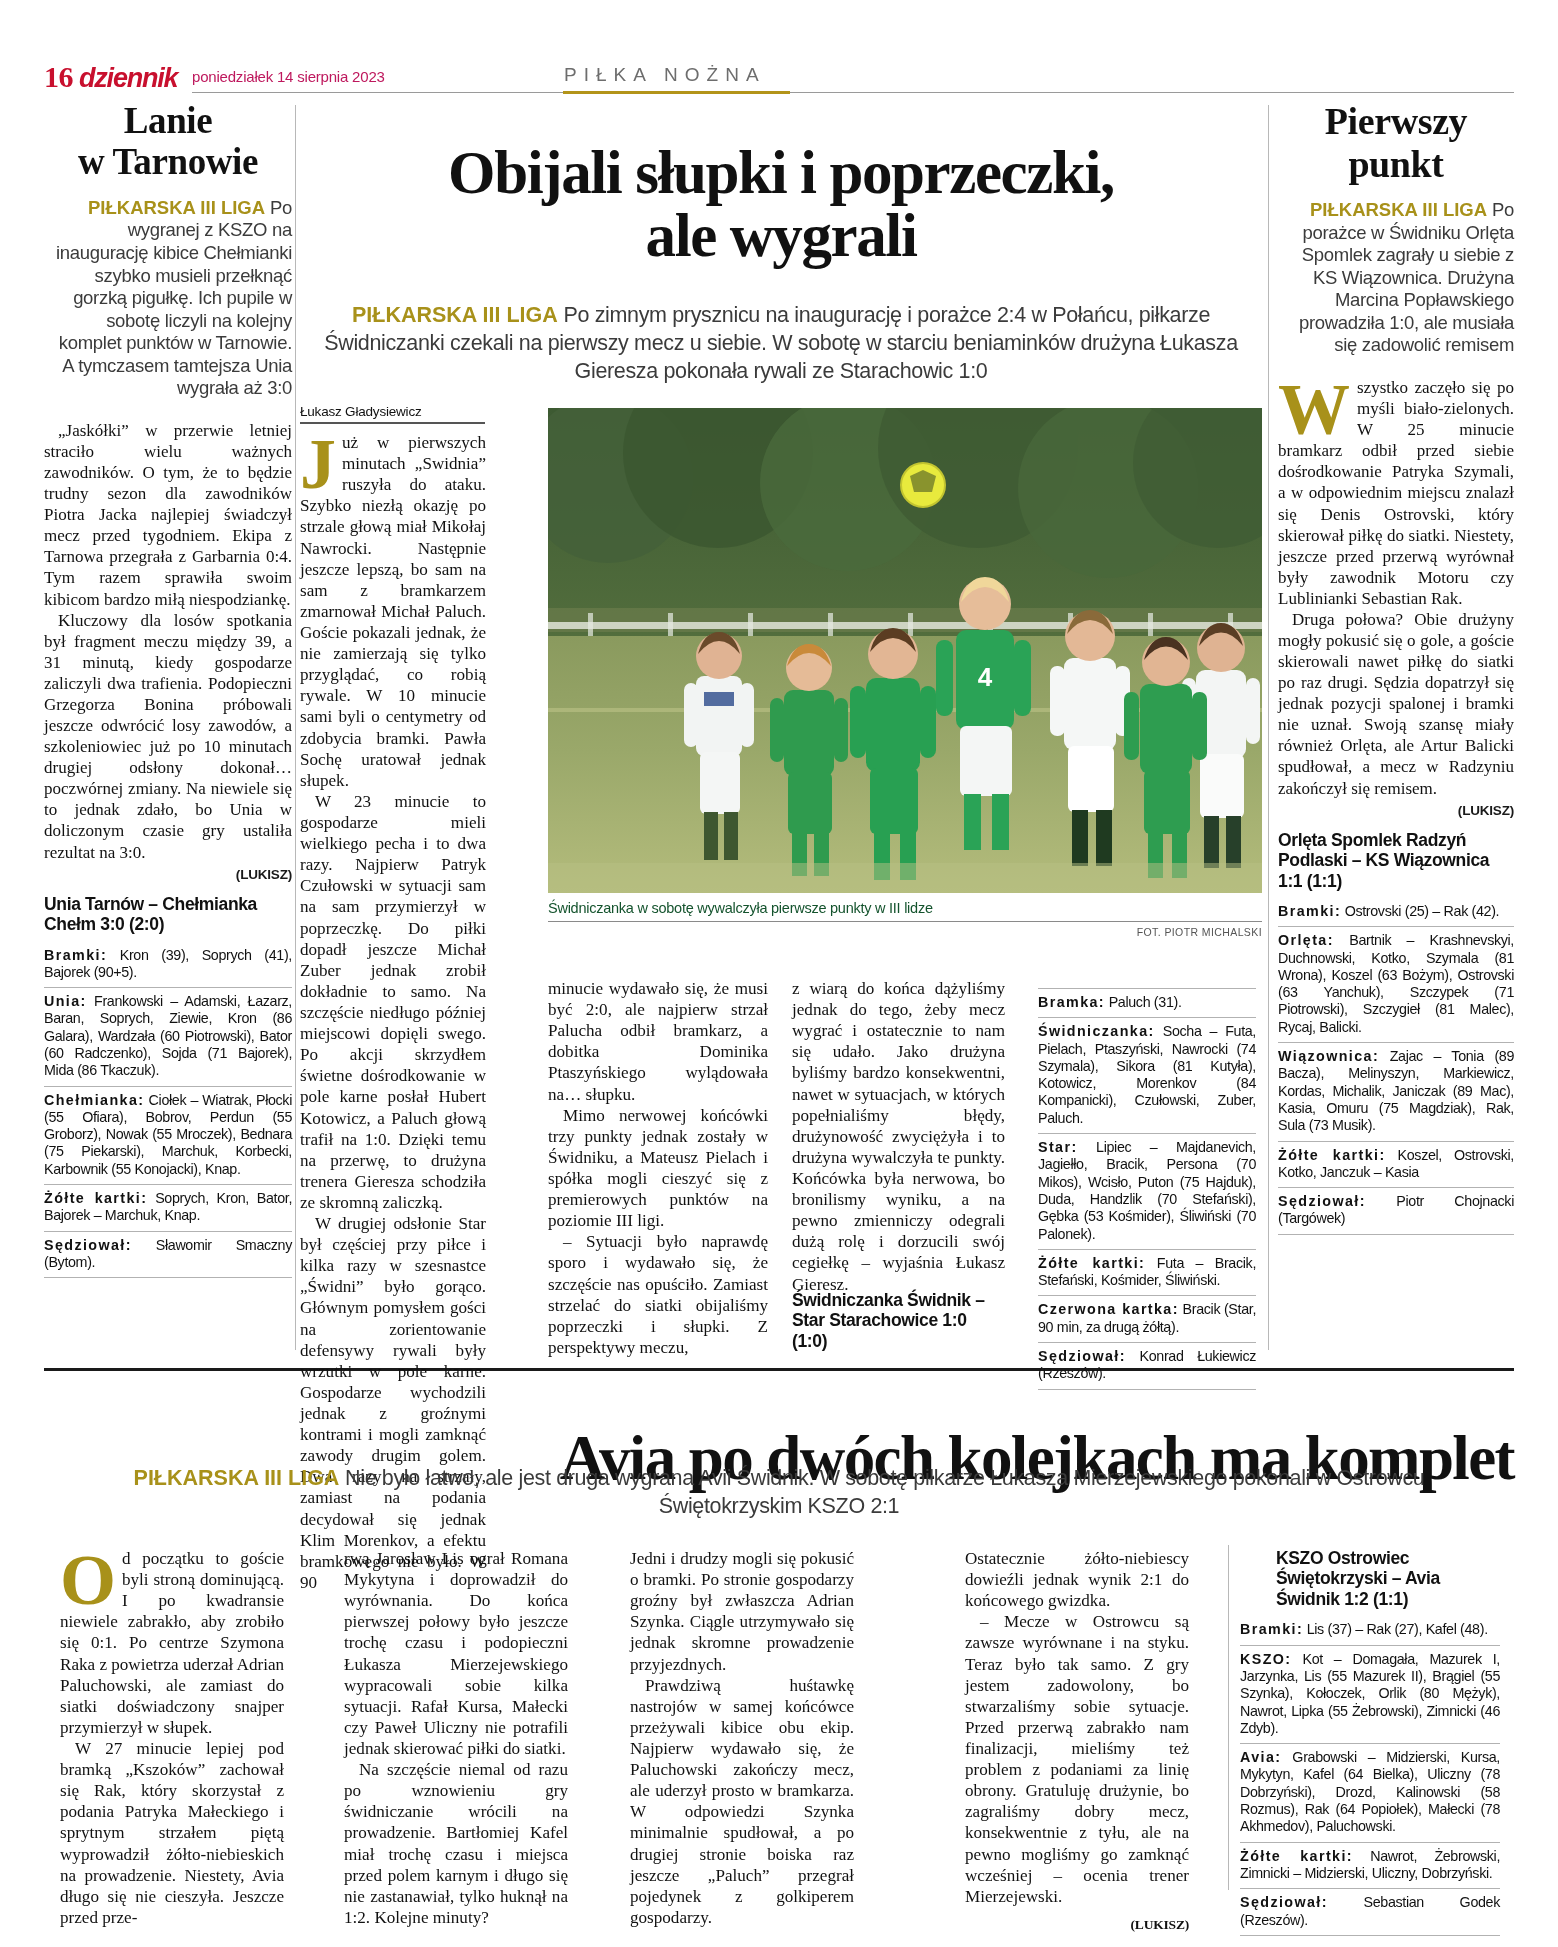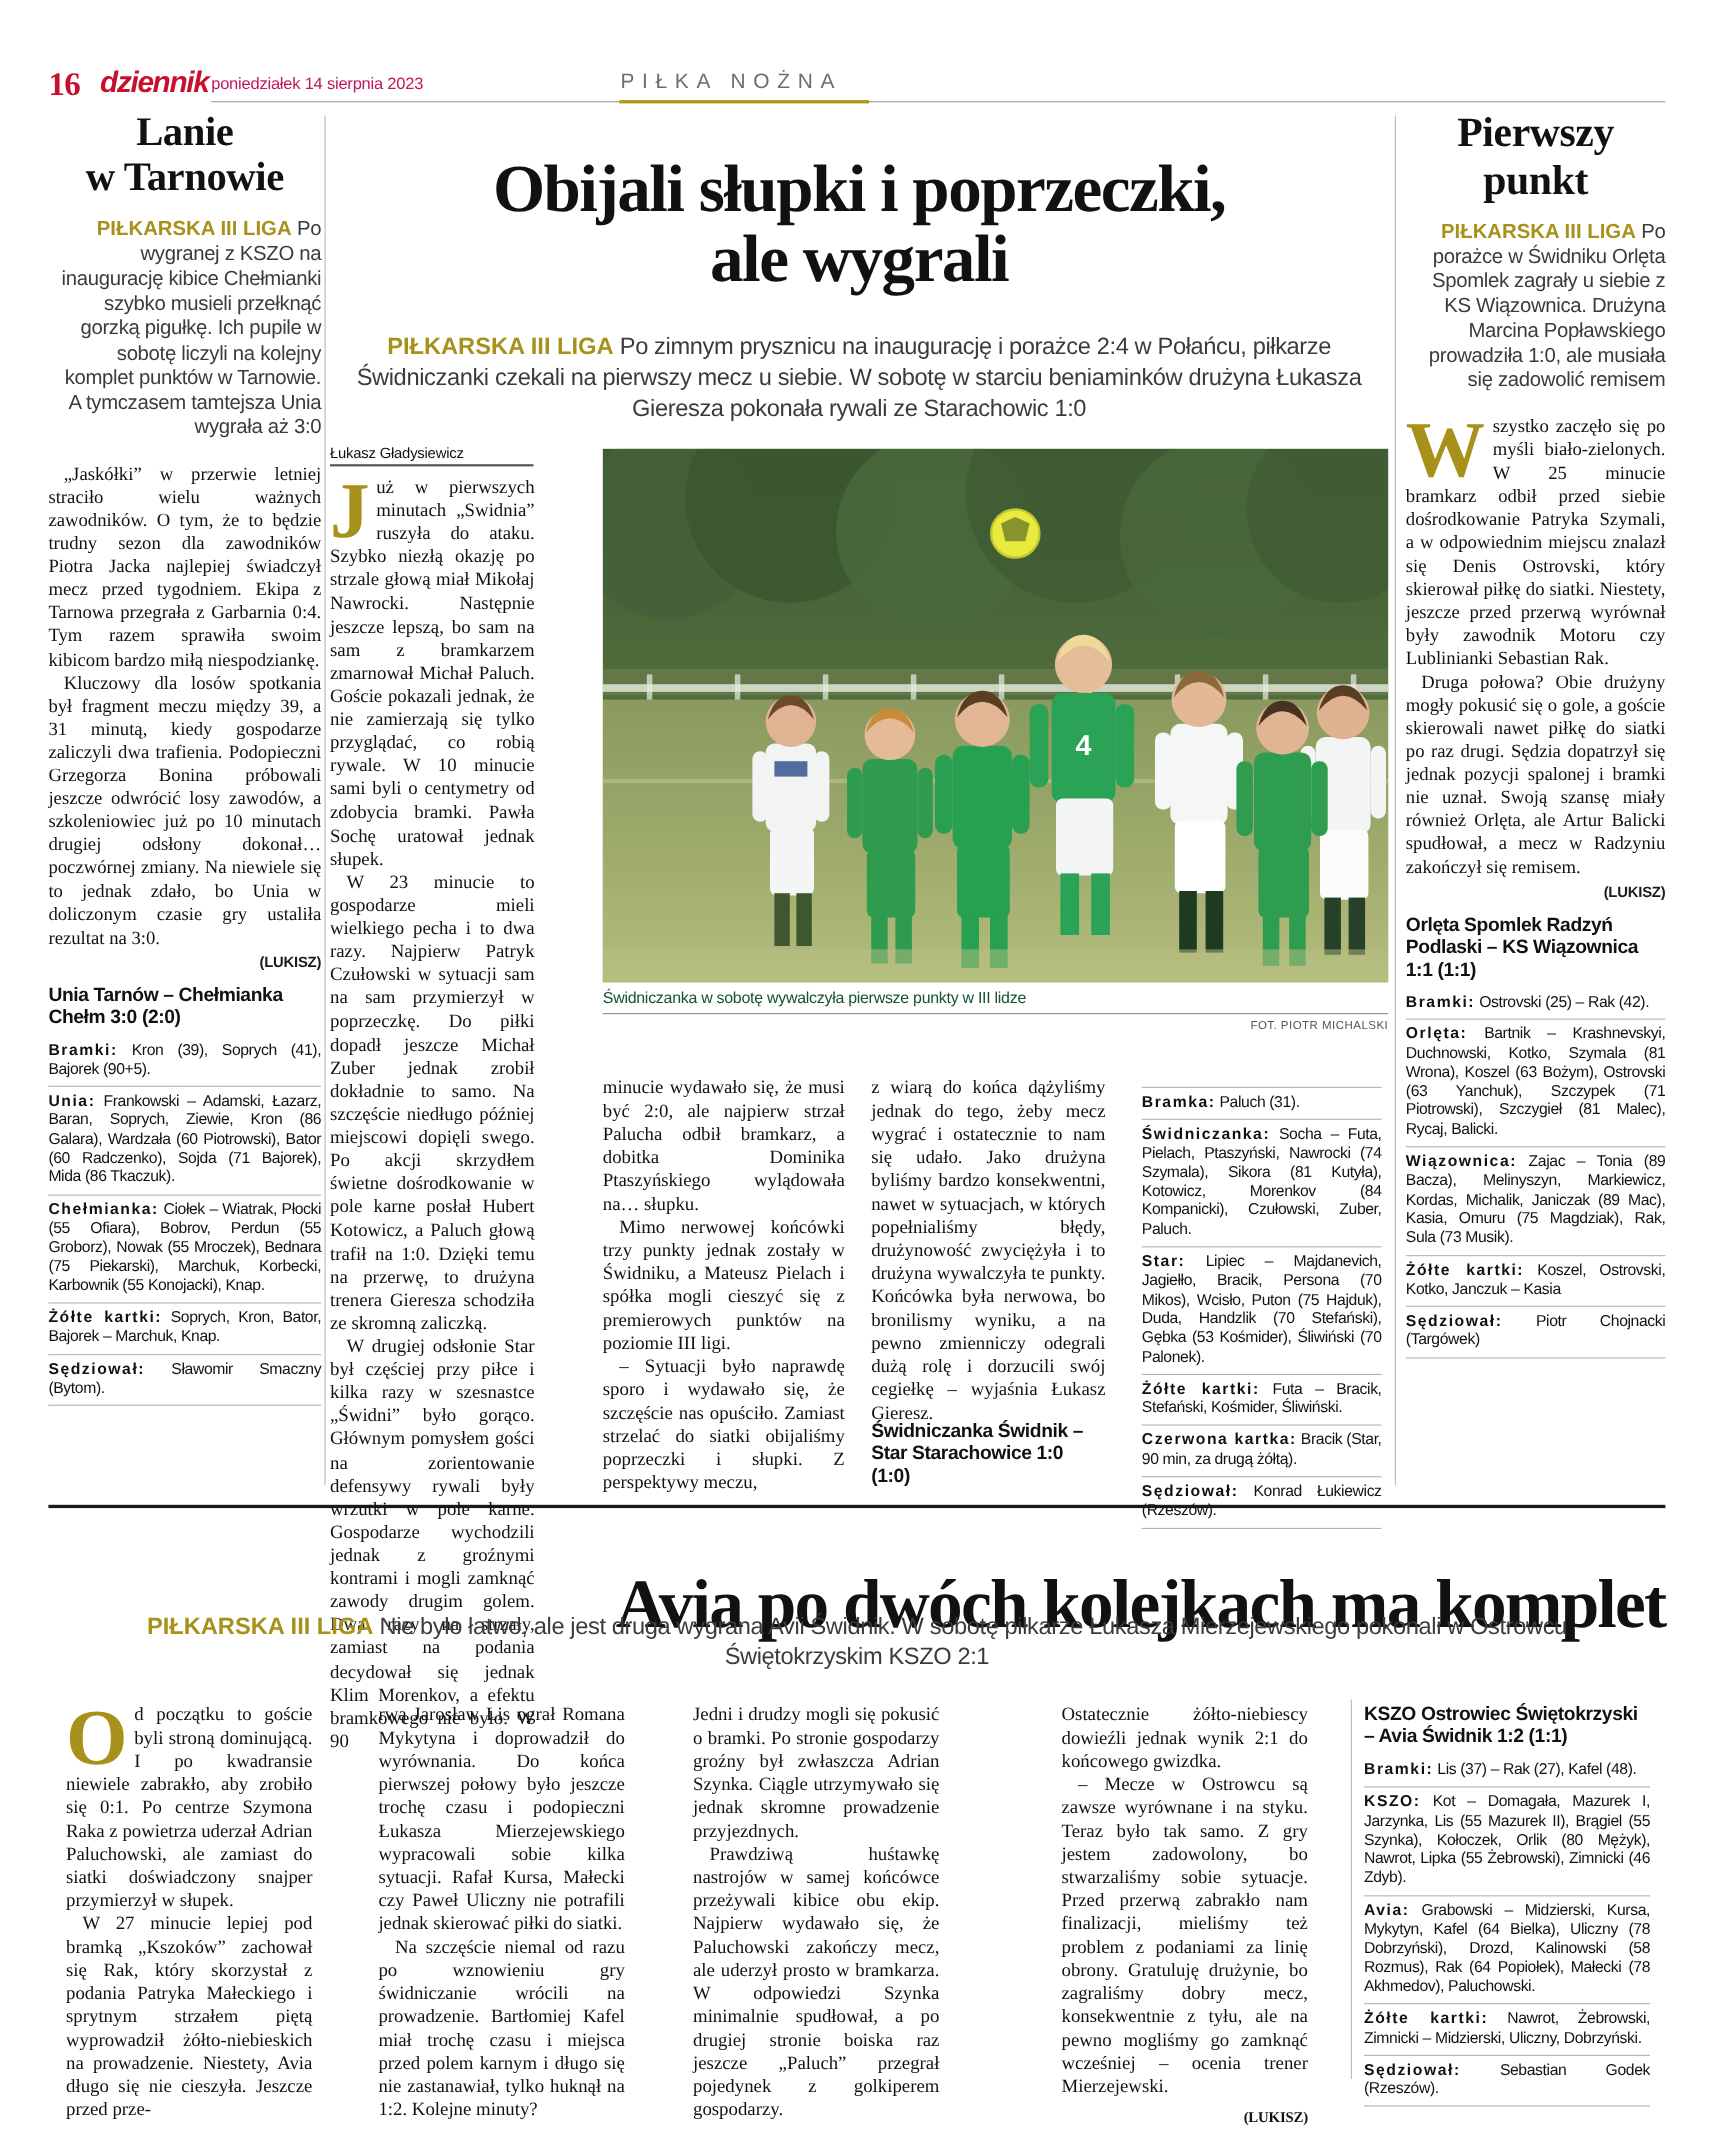--- a/index.html
+++ b/index.html
@@ -29,22 +29,22 @@
     left: 44px;
     top: 62px;
     width: 1470px;
     height: 34px;
   }
   .masthead-left {
     position: absolute;
     left: 0;
     top: 0;
     display: flex;
-    align-items: flex-start;
-    gap: 18px;
+    align-items: flex-end;
+    gap: 6px;
   }
   .page-number {
     font-family: "Liberation Serif", serif;
     font-weight: 700;
     font-size: 30px;
     color: #c8102e;
     line-height: 1;
     letter-spacing: -0.5px;
   }
   .paper-logo {
@@ -550,21 +550,21 @@
     <p>Prawdziwą huśtawkę nastrojów w samej końcówce przeżywali kibice obu ekip. Najpierw wydawało się, że Paluchowski zakończy mecz, ale uderzył prosto w bramkarza. W odpowiedzi Szynka minimalnie spudłował, a po drugiej stronie boiska raz jeszcze „Paluch” przegrał pojedynek z golkiperem gospodarzy.</p>
   </div>
 
   <div class="colbody" style="left:965px; top:1548px; width:224px;">
     <p class="noindent">Ostatecznie żółto-niebiescy dowieźli jednak wynik 2:1 do końcowego gwizdka.</p>
     <p>– Mecze w Ostrowcu są zawsze wyrównane i na styku. Teraz było tak samo. Z gry jestem zadowolony, bo stwarzaliśmy sobie sytuacje. Przed przerwą zabrakło nam finalizacji, mieliśmy też problem z podaniami za linię obrony. Gratuluję drużynie, bo zagraliśmy dobry mecz, konsekwentnie z tyłu, ale na pewno mogliśmy go zamknąć wcześniej – ocenia trener Mierzejewski.</p>
     <div class="byline-credit" style="margin-top:10px;">(LUKISZ)</div>
   </div>
 
   <div style="position:absolute; left:1240px; top:1548px; width:260px;">
-    <div class="stat-title" style="margin-top:0;">KSZO Ostrowiec Świętokrzyski – Avia Świdnik 1:2 (1:1)</div>
+    <div class="stat-title" style="margin-top:0;margin-left:36px;">KSZO Ostrowiec Świętokrzyski – Avia Świdnik 1:2 (1:1)</div>
     <div class="stat-row"><b class="sp">Bramki:</b><span> Lis (37) – Rak (27), Kafel (48).</span></div>
     <div class="stat-row"><b class="sp">KSZO:</b><span> Kot – Domagała, Mazurek I, Jarzynka, Lis (55 Mazurek II), Brągiel (55 Szynka), Kołoczek, Orlik (80 Mężyk), Nawrot, Lipka (55 Żebrowski), Zimnicki (46 Zdyb).</span></div>
     <div class="stat-row"><b class="sp">Avia:</b><span> Grabowski – Midzierski, Kursa, Mykytyn, Kafel (64 Bielka), Uliczny (78 Dobrzyński), Drozd, Kalinowski (58 Rozmus), Rak (64 Popiołek), Małecki (78 Akhmedov), Paluchowski.</span></div>
     <div class="stat-row"><b class="sp">Żółte kartki:</b><span> Nawrot, Żebrowski, Zimnicki – Midzierski, Uliczny, Dobrzyński.</span></div>
     <div class="stat-row"><b class="sp">Sędziował:</b><span> Sebastian Godek (Rzeszów).</span></div>
   </div>
 
   <div class="vrule" style="left:1228px; top:1545px; height:345px;"></div>
 
 </div>

